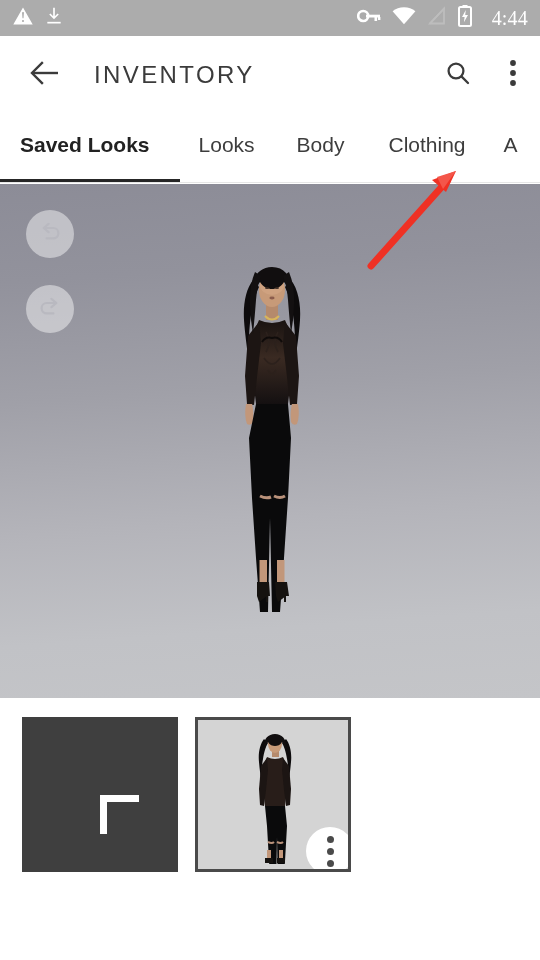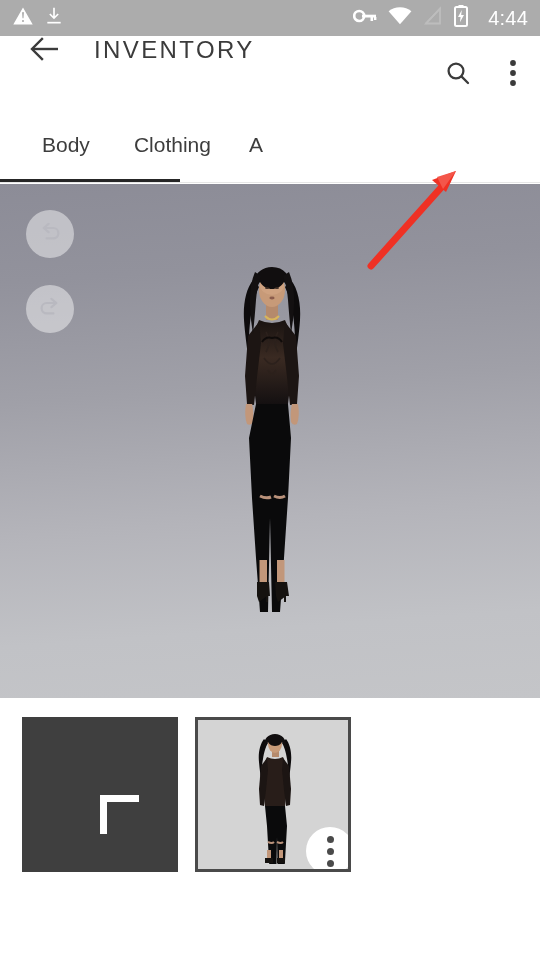--- a/index.html
+++ b/index.html
@@ -16,30 +16,30 @@
     position: absolute; top: 0; left: 0;
     width: 540px; height: 36px;
     background: #acacac;
     display: flex; align-items: center;
     padding: 0 12px;
   }
   .sb-left { display: flex; align-items: center; gap: 10px; }
   .sb-right { display: flex; align-items: center; gap: 11px; margin-left: auto; }
   .sb-time {
     color: #ffffff; font-size: 20px; letter-spacing: .2px;
-    margin-left: 9px; font-family: Liberation Sans, sans-serif;
+    margin-left: 9px; font-family: Liberation Serif, serif;
   }
   .sbicon { display: block; }
 
   
   .appbar {
     position: absolute; top: 36px; left: 0;
     width: 540px; height: 77px;
     background: #ffffff;
-    display: flex; 
+    display: flex; align-items: center;
   }
   .ab-back { width: 58px; display: flex; justify-content: center; margin-left: 16px; }
   .ab-title {
     color: #3b3b3b;
     font-size: 24px;
     letter-spacing: 2.4px;
     margin-left: 20px;
     font-weight: 400;
     white-space: nowrap;
   }
@@ -200,20 +200,26 @@
             <circle cx="4" cy="4" r="2.9" fill="#3b3b3b"></circle>
             <circle cx="4" cy="14" r="2.9" fill="#3b3b3b"></circle>
             <circle cx="4" cy="24" r="2.9" fill="#3b3b3b"></circle>
           </svg>
         </span>
       </div>
     </div>
   </div>
 
   <div class="tabs">
+    <div class="tab active" style="margin-left:20px;">
+      <span class="lbl">Saved Looks</span>
+    </div>
+    <div class="tab" style="margin-left:49px;">
+      <span class="lbl">Looks</span>
+    </div>
     <div class="tab" style="margin-left:42px;">
       <span class="lbl">Body</span>
     </div>
     <div class="tab" style="margin-left:44px;">
       <span class="lbl">Clothing</span>
     </div>
     <div class="tab" style="margin-left:38px;">
       <span class="lbl">A</span>
     </div>
     <div class="tab-underline" style="width:180px;"></div>

